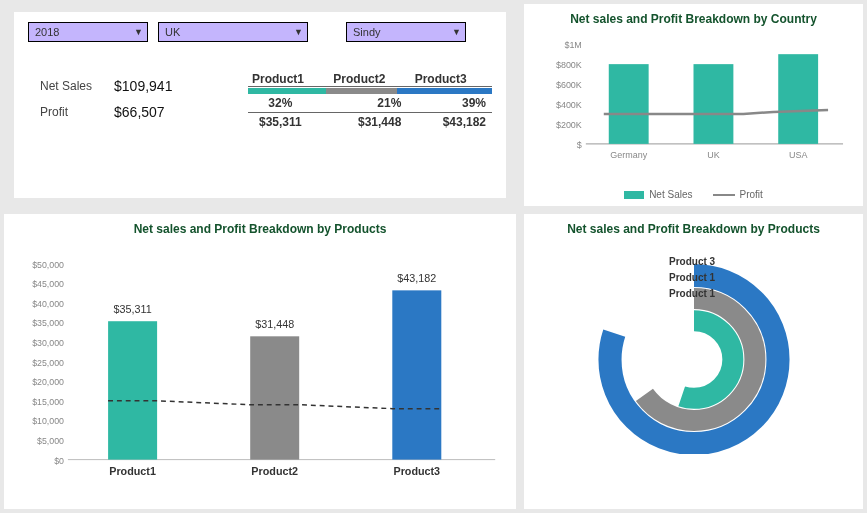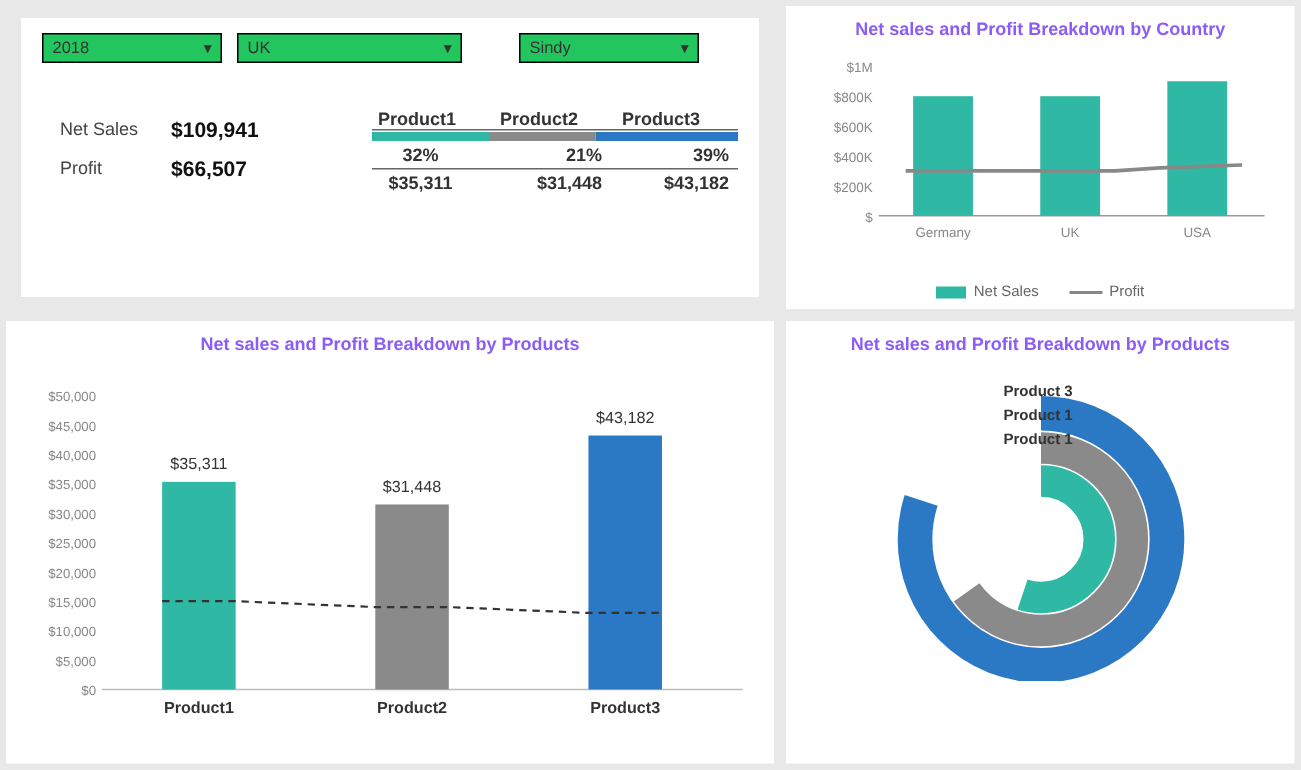--- a/index.html
+++ b/index.html
@@ -3,45 +3,45 @@
 <meta charset="utf-8">
 <style>
   * { box-sizing: border-box; margin: 0; padding: 0; }
   body { font-family: Arial, sans-serif; background: #e8e8e8; width: 867px; height: 513px; overflow: hidden; font-size: 12px; color: #333; }
   .grid { display: grid; grid-template-columns: 520px 347px; grid-template-rows: 210px 303px; height: 100%; }
   .panel { background: #fff; margin: 4px; position: relative; padding: 8px 10px; }
   .q1 { background: transparent; }
   .q1-inner { background: #fff; width: 100%; height: 100%; padding: 10px 14px; }
 
   .filters { display: flex; gap: 10px; margin-bottom: 30px; }
-  .select { border: 1px solid #000; height: 20px; display: flex; align-items: center; justify-content: space-between; padding: 0 4px 0 6px; font-size: 11px; background: #22c55e; cursor: pointer; }
+  .select { border: 1px solid #000; height: 20px; display: flex; align-items: center; justify-content: space-between; padding: 0 4px 0 6px; font-size: 11px; background: #c4b5fd; cursor: pointer; }
   .select.w1 { width: 120px; }
   .select.w2 { width: 150px; }
   .select.w3 { width: 120px; margin-left: 28px; }
   .select .arrow { font-size: 9px; }
 
   .metrics-row { display: flex; }
   .metrics-left { width: 220px; }
   .metrics-left table td { padding: 4px 10px; font-size: 12px; }
   .metrics-left .lbl { color: #444; }
-  .metrics-left .val { font-weight: bold; color: #111; font-size: 14px; }
+  .metrics-left .val { font-weight: normal; color: #111; font-size: 14px; }
 
   .metrics-right { flex: 1; }
   .prod-header { display: flex; border-bottom: 1px solid #666; font-weight: bold; font-size: 12px; }
   .prod-header div { flex: 1; text-align: left; padding-left: 4px; }
   .stack-bar { display: flex; height: 6px; margin-top: 1px; }
   .stack-bar .seg { height: 100%; }
   .pct-row, .amt-row { display: flex; font-weight: bold; font-size: 12px; }
   .pct-row { border-bottom: 1px solid #666; }
   .pct-row div, .amt-row div { flex: 1; text-align: center; padding: 2px 0; }
   .pct-row div:first-child, .amt-row div:first-child { text-align: center; padding-right: 24px; }
   .pct-row div:nth-child(2), .amt-row div:nth-child(2) { text-align: right; padding-right: 20px; }
   .pct-row div:last-child, .amt-row div:last-child { text-align: right; padding-right: 6px; }
 
-  .chart-title { text-align: center; font-weight: bold; font-size: 12px; color: #8b5cf6; margin-bottom: 8px; }
+  .chart-title { text-align: center; font-weight: bold; font-size: 12px; color: #14532d; margin-bottom: 8px; }
 
   
   .q2-svg { width: 100%; height: 150px; }
   .axis-label { font-size: 9px; fill: #888; font-family: Arial; }
   .bar { fill: #2fb8a3; }
   .profit-line { stroke: #888; stroke-width: 2.5; fill: none; }
   .legend { display: flex; justify-content: center; gap: 20px; font-size: 10px; color: #666; margin-top: 2px; }
   .legend .item { display: flex; align-items: center; gap: 5px; }
   .legend .sw { width: 20px; height: 8px; }
   .legend .line-sw { width: 22px; height: 2px; background: #888; }

